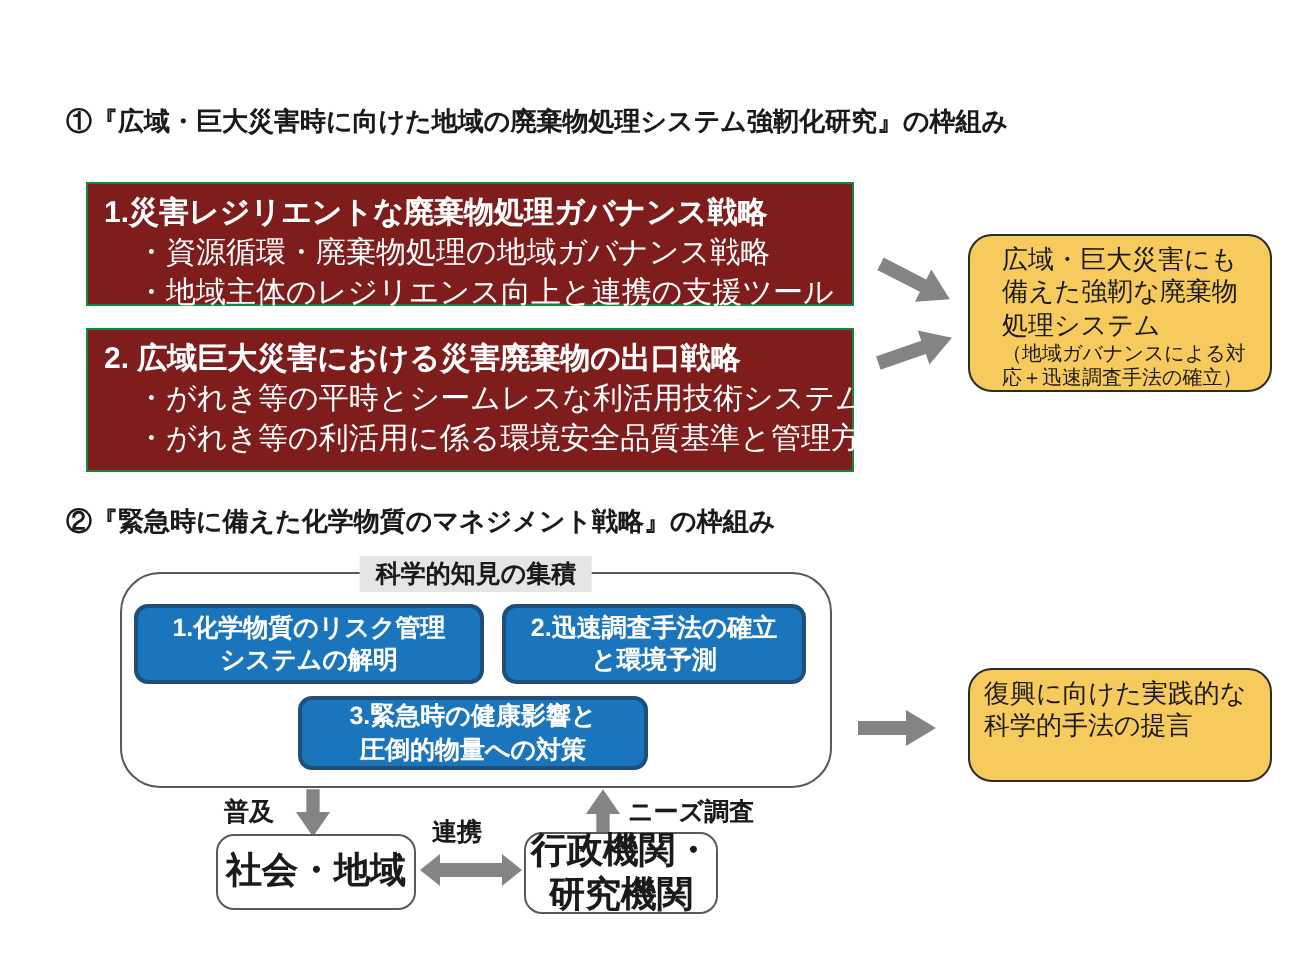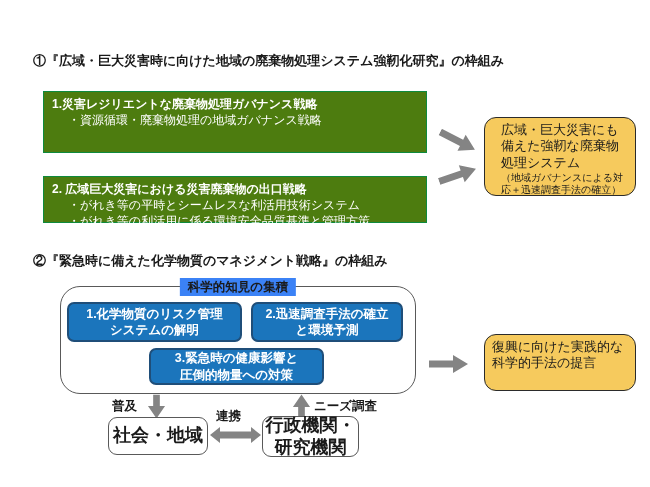--- a/index.html
+++ b/index.html
@@ -16,28 +16,28 @@
   .heading {
     font-size: 13px; font-weight: bold; color: #1a1a1a;
     white-space: nowrap; letter-spacing: 0px;
   }
   #heading1 { left: 33px; top: 52px; }
   #heading2 { left: 33px; top: 252px; }
 
   
   .green-box {
     left: 43px; width: 384px;
-    background: #4d7c0f;
+    background: #7f1d1d;
     border: 1px solid #0e8a3e;
     color: #ffffff;
     padding: 5px 8px 4px 8px;
-    font-size: 12px; line-height: 1.32;
+    font-size: 15px; line-height: 1.32;
   }
   #green-box-1 { top: 91px;  height: 62px; }
-  #green-box-2 { top: 176px; height: 47px; }
+  #green-box-2 { top: 164px; height: 72px; }
   .green-box .gb-title { font-weight: bold; white-space: nowrap; }
   .green-box .gb-bullet { padding-left: 16px; white-space: nowrap; }
 
   
   .orange-box {
     background: #f6ca5d;
     border: 1.5px solid #2b2b2b;
     border-radius: 12px;
     color: #1a1a1a;
     padding: 4px 7px;
@@ -61,21 +61,21 @@
   #knowledge-container {
     left: 60px; top: 286px; width: 356px; height: 108px;
     border: 1.6px solid #595959;
     border-radius: 20px;
     background: #ffffff;
   }
   #knowledge-label {
     position: absolute;
     left: 50%; top: -9px;
     transform: translateX(-50%);
-    background: #3b82f6;
+    background: #e5e5e5;
     padding: 0 8px;
     font-size: 12.5px; font-weight: bold; color: #1a1a1a;
     white-space: nowrap; line-height: 18px;
   }
 
   .blue-box {
     position: absolute;
     background: #1b75bc;
     border: 2px solid #1f4e79;
     border-radius: 7px;
@@ -114,20 +114,21 @@
 </head>
 <body>
 
 <div class="canvas">
 
   <div class="abs heading" id="heading1">①『広域・巨大災害時に向けた地域の廃棄物処理システム強靭化研究』の枠組み</div>
 
   <div class="abs green-box" id="green-box-1">
     <div class="gb-title">1.災害レジリエントな廃棄物処理ガバナンス戦略</div>
     <div class="gb-bullet">・資源循環・廃棄物処理の地域ガバナンス戦略</div>
+    <div class="gb-bullet">・地域主体のレジリエンス向上と連携の支援ツール</div>
   </div>
 
   <div class="abs green-box" id="green-box-2">
     <div class="gb-title">2. 広域巨大災害における災害廃棄物の出口戦略</div>
     <div class="gb-bullet">・がれき等の平時とシームレスな利活用技術システム</div>
     <div class="gb-bullet">・がれき等の利活用に係る環境安全品質基準と管理方策</div>
   </div>
 
   <svg class="abs arrow-svg" id="arrow-strategy-1" viewBox="0 0 40 20">
     <polygon points="0,6.5 24,6.5 24,1 39,10 24,19 24,13.5 0,13.5"></polygon>

